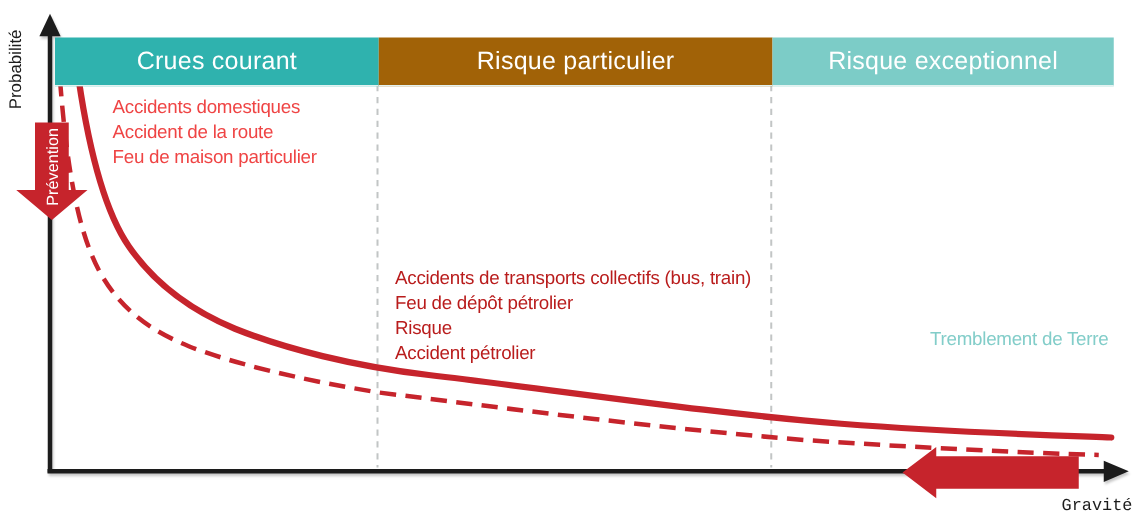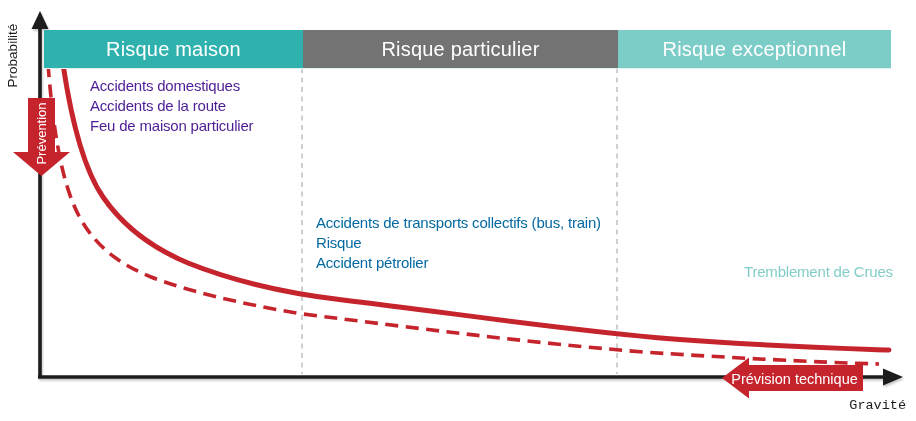--- a/index.html
+++ b/index.html
@@ -52,42 +52,42 @@
       <line x1="40" y1="378" x2="40" y2="27" stroke-width="3.6" style="stroke: rgb(28, 28, 28);"></line>
       <polygon points="40,11 31.5,29 48.5,29" style="fill: rgb(28, 28, 28);"></polygon>
     </g>
 
     <polygon points="28,98 55,98 55,152 70,152 41.5,176 13,152 28,152" style="fill: rgb(198, 36, 44);"></polygon>
 
     <polygon points="722,378 749,357.5 749,365 863,365 863,391 749,391 749,398.5" style="fill: rgb(198, 36, 44);"></polygon>
   </svg>
 
   <div class="band band1" style="background: rgb(47, 178, 174);">
-    <span class="band-title">Risque maison</span>
+    <span class="band-title">Crues courant</span>
   </div>
-  <div class="band band2" style="background: #737373;">
+  <div class="band band2" style="background: #a16207;">
     <span class="band-title">Risque particulier</span>
   </div>
   <div class="band band3" style="background: rgb(124, 204, 199);">
     <span class="band-title">Risque exceptionnel</span>
   </div>
 
-  <div class="risk-list list1" style="color: #4c1d95;">
+  <div class="risk-list list1" style="color: #ef4444;">
     <div>Accidents domestiques</div>
-    <div>Accidents de la route</div>
+    <div>Accident de la route</div>
     <div>Feu de maison particulier</div>
   </div>
-  <div class="risk-list list2" style="color: #0369a1;">
+  <div class="risk-list list2" style="color: #b91c1c;">
     <div>Accidents de transports collectifs (bus, train)</div>
+    <div>Feu de dépôt pétrolier</div>
     <div>Risque</div>
     <div>Accident pétrolier</div>
   </div>
   <div class="risk-list list3" style="color: rgb(130, 205, 201);">
-    <div>Tremblement de Crues</div>
+    <div>Tremblement de Terre</div>
   </div>
 
   <div class="axis-label y">Probabilité</div>
   <div class="axis-label x">Gravité</div>
 
   <div class="arrow-label prevention">Prévention</div>
-  <div class="arrow-label prevision">Prévision technique</div>
 
 </div>
 
 </body></html>

